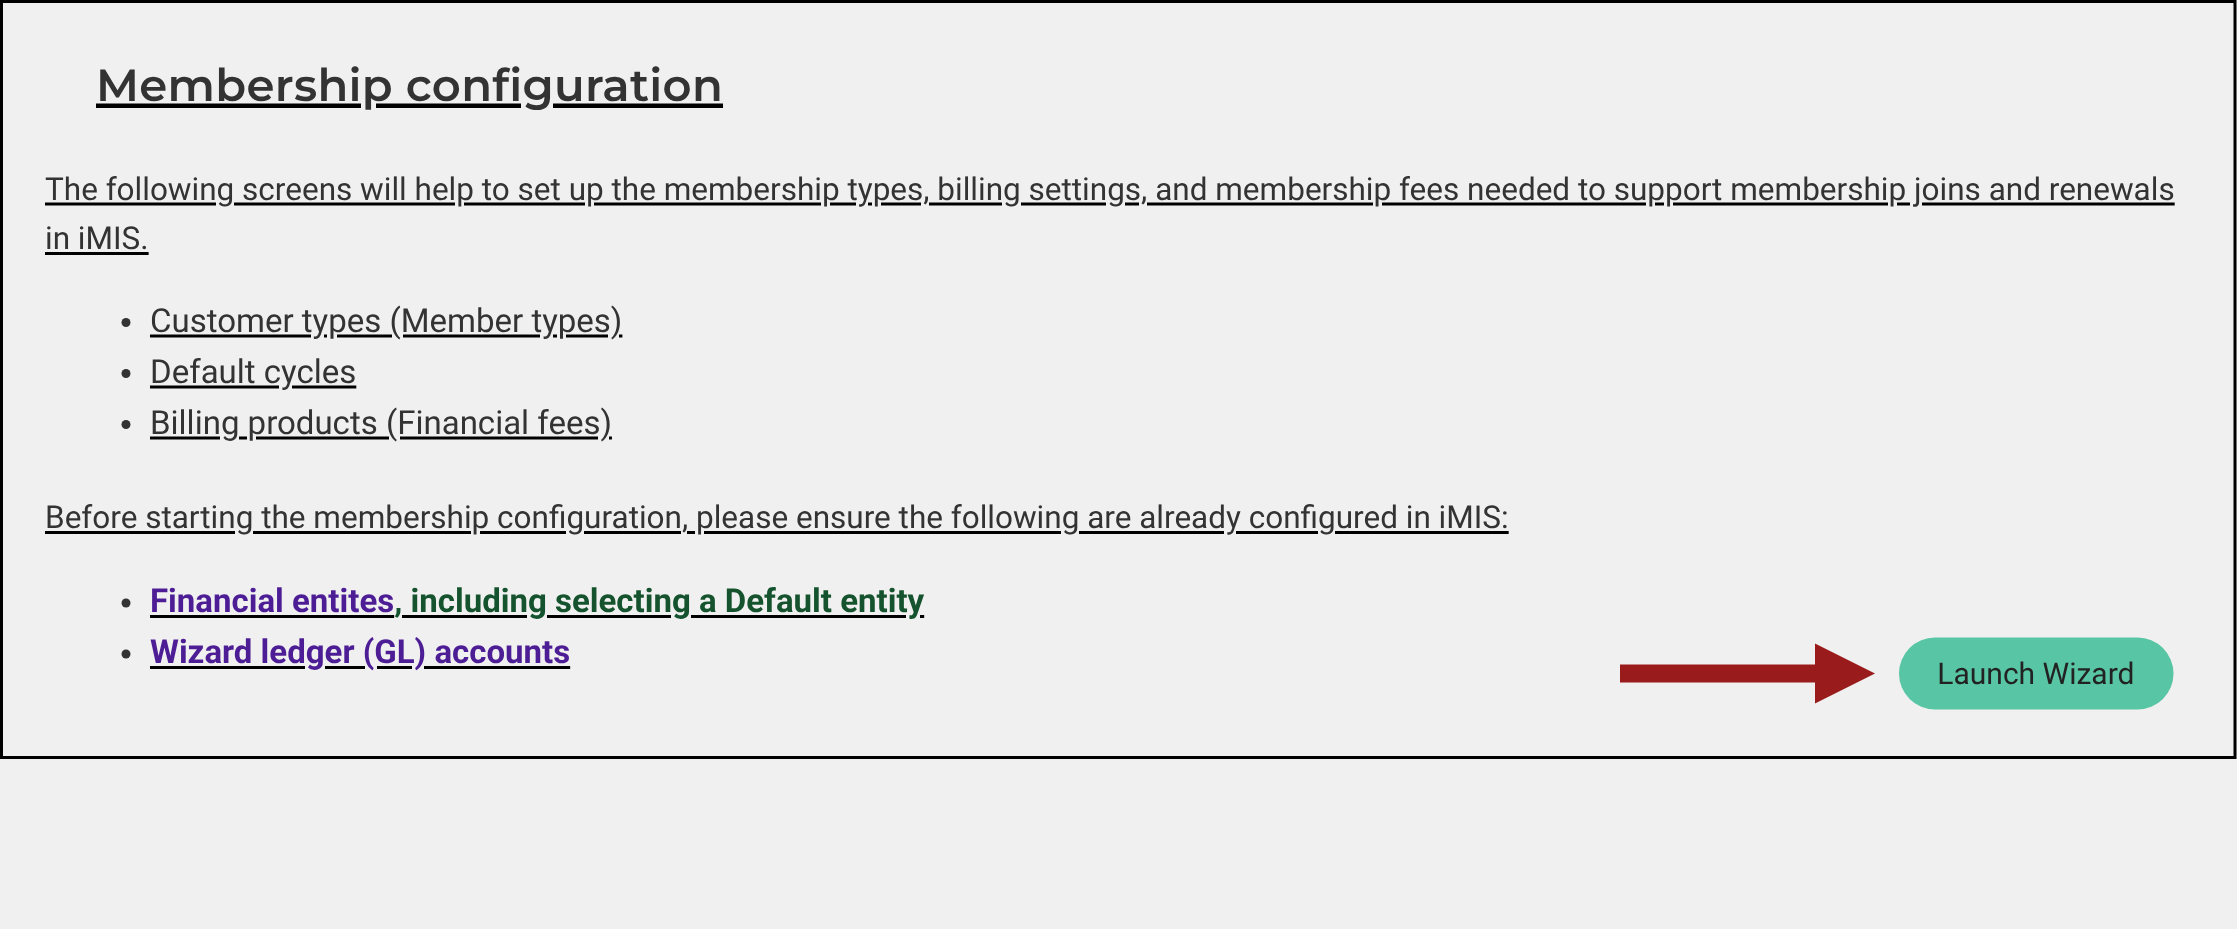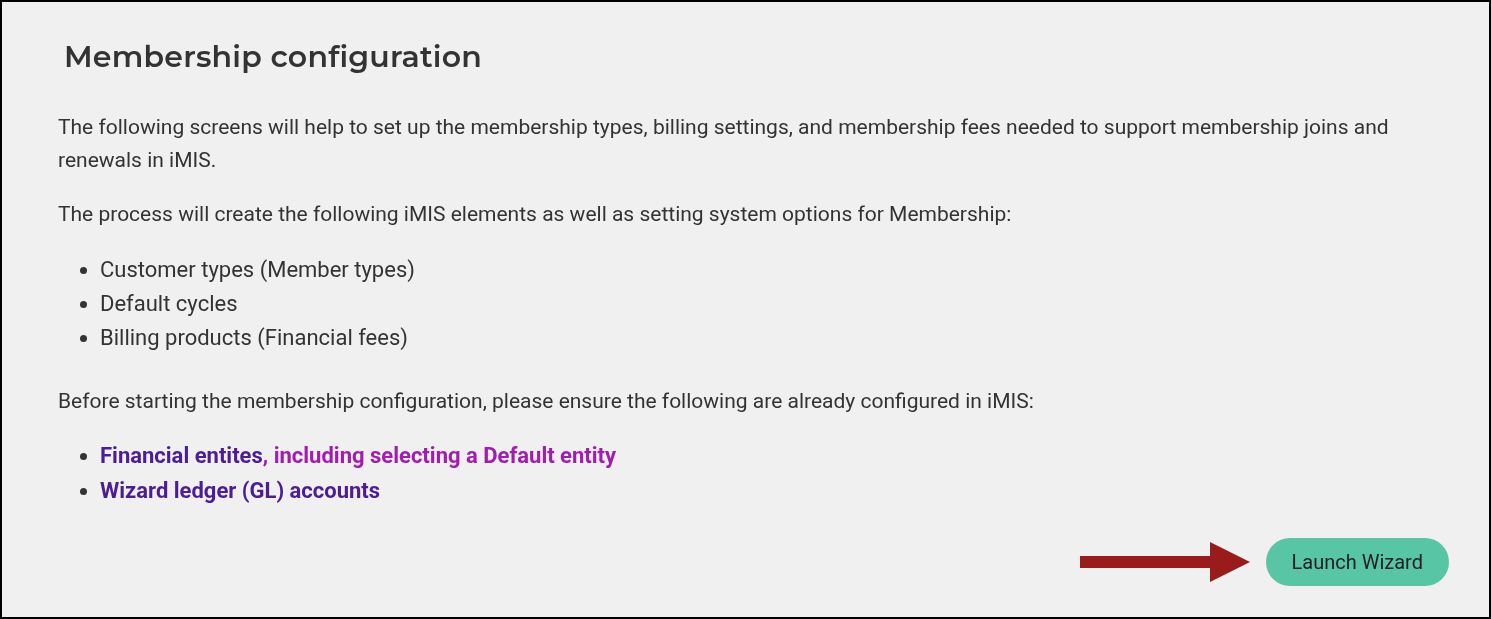--- a/index.html
+++ b/index.html
@@ -8,41 +8,41 @@
       padding: 0;
     }
     body {
       font-family: -apple-system, BlinkMacSystemFont, "Segoe UI", Roboto, "Helvetica Neue", Arial, sans-serif;
       background: #f0f0f0;
       width: 1491px;
       height: 619px;
     }
     .panel {
       width: 1491px;
-      height: 619px;
+      height: 506px;
       border: 2px solid #000;
       background: #f0f0f0;
       padding: 36px 28px 28px 28px;
       position: relative;
+      text-decoration: underline;
     }
     .page-title {
       font-size: 30px;
       font-weight: 600;
       color: #333;
       margin-left: 34px;
       margin-bottom: 36px;
       letter-spacing: 0.2px;
       font-family: "Montserrat", -apple-system, BlinkMacSystemFont, "Segoe UI", Arial, sans-serif;
     }
     .body-text {
       font-size: 21px;
       color: #333;
       line-height: 1.55;
       margin-bottom: 22px;
-      margin-left: 28px;
     }
     ul.bullets {
       list-style: disc;
       padding-left: 70px;
       margin-bottom: 30px;
     }
     ul.bullets li {
       font-size: 22px;
       color: #333;
       line-height: 1.55;
@@ -51,21 +51,21 @@
       font-weight: 700;
     }
     .link {
       color: #4c1d95;
       font-weight: 700;
       text-decoration: none;
       cursor: pointer;
     }
     .suffix {
       font-weight: 700;
-      color: #a21caf;
+      color: #14532d;
     }
     .button-row {
       position: absolute;
       bottom: 25px;
       right: 40px;
       display: flex;
       align-items: center;
       gap: 16px;
     }
     .launch-button {
@@ -85,21 +85,20 @@
   </style>
 </head>
 <body>
 
 <div class="panel">
 
   <h1 class="page-title">Membership configuration</h1>
 
   <p class="body-text">The following screens will help to set up the membership types, billing settings, and membership fees needed to support membership joins and renewals in iMIS.</p>
 
-  <p class="body-text">The process will create the following iMIS elements as well as setting system options for Membership:</p>
 
   <ul class="bullets">
     <li>Customer types (Member types)</li>
     <li>Default cycles</li>
     <li>Billing products (Financial fees)</li>
   </ul>
 
   <p class="body-text">Before starting the membership configuration, please ensure the following are already configured in iMIS:</p>
 
   <ul class="bullets bold">

